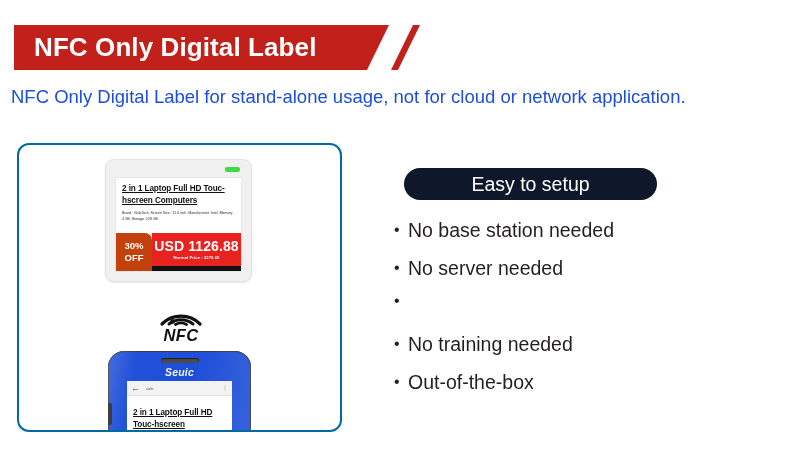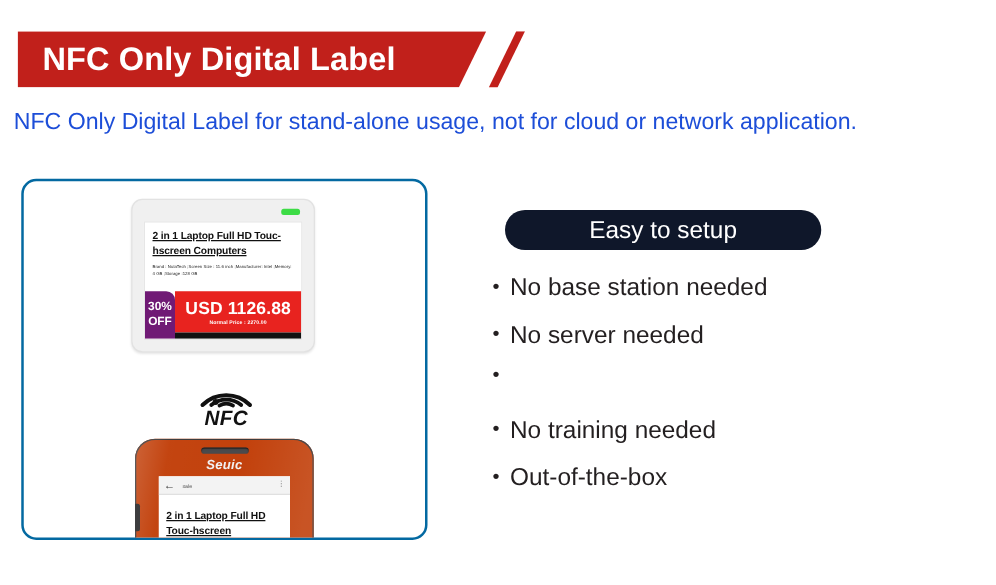--- a/index.html
+++ b/index.html
@@ -129,22 +129,22 @@
   }
   .esl-bottom {
     position: absolute;
     left: 0;
     right: 0;
     bottom: 0;
     height: 38px;
     display: flex;
   }
   .esl-discount {
-    width: 24px;
-    background: #701a75;
+    width: 36px;
+    background: #c2410c;
     color: #ffffff;
     border-top-right-radius: 7px;
     display: flex;
     flex-direction: column;
     justify-content: center;
     align-items: center;
     font-weight: bold;
     font-size: 9.5px;
     line-height: 1.22;
   }
@@ -198,21 +198,21 @@
     margin-top: -1px;
   }
 
   
   .handheld {
     position: absolute;
     left: 89px;
     top: 206px;
     width: 143px;
     height: 100px;
-    background: #c2410c;
+    background: #1d4ed8;
     border-radius: 16px 16px 6px 6px;
     box-shadow: inset 0 0 0 1px #3a3a3c;
     overflow: hidden;
   }
   .handheld-sheen {
     position: absolute;
     left: 0; top: 0; right: 0; bottom: 0;
     background: linear-gradient(100deg,
         rgba(255,255,255,0.18) 0%,
         rgba(255,255,255,0.02) 18%,

